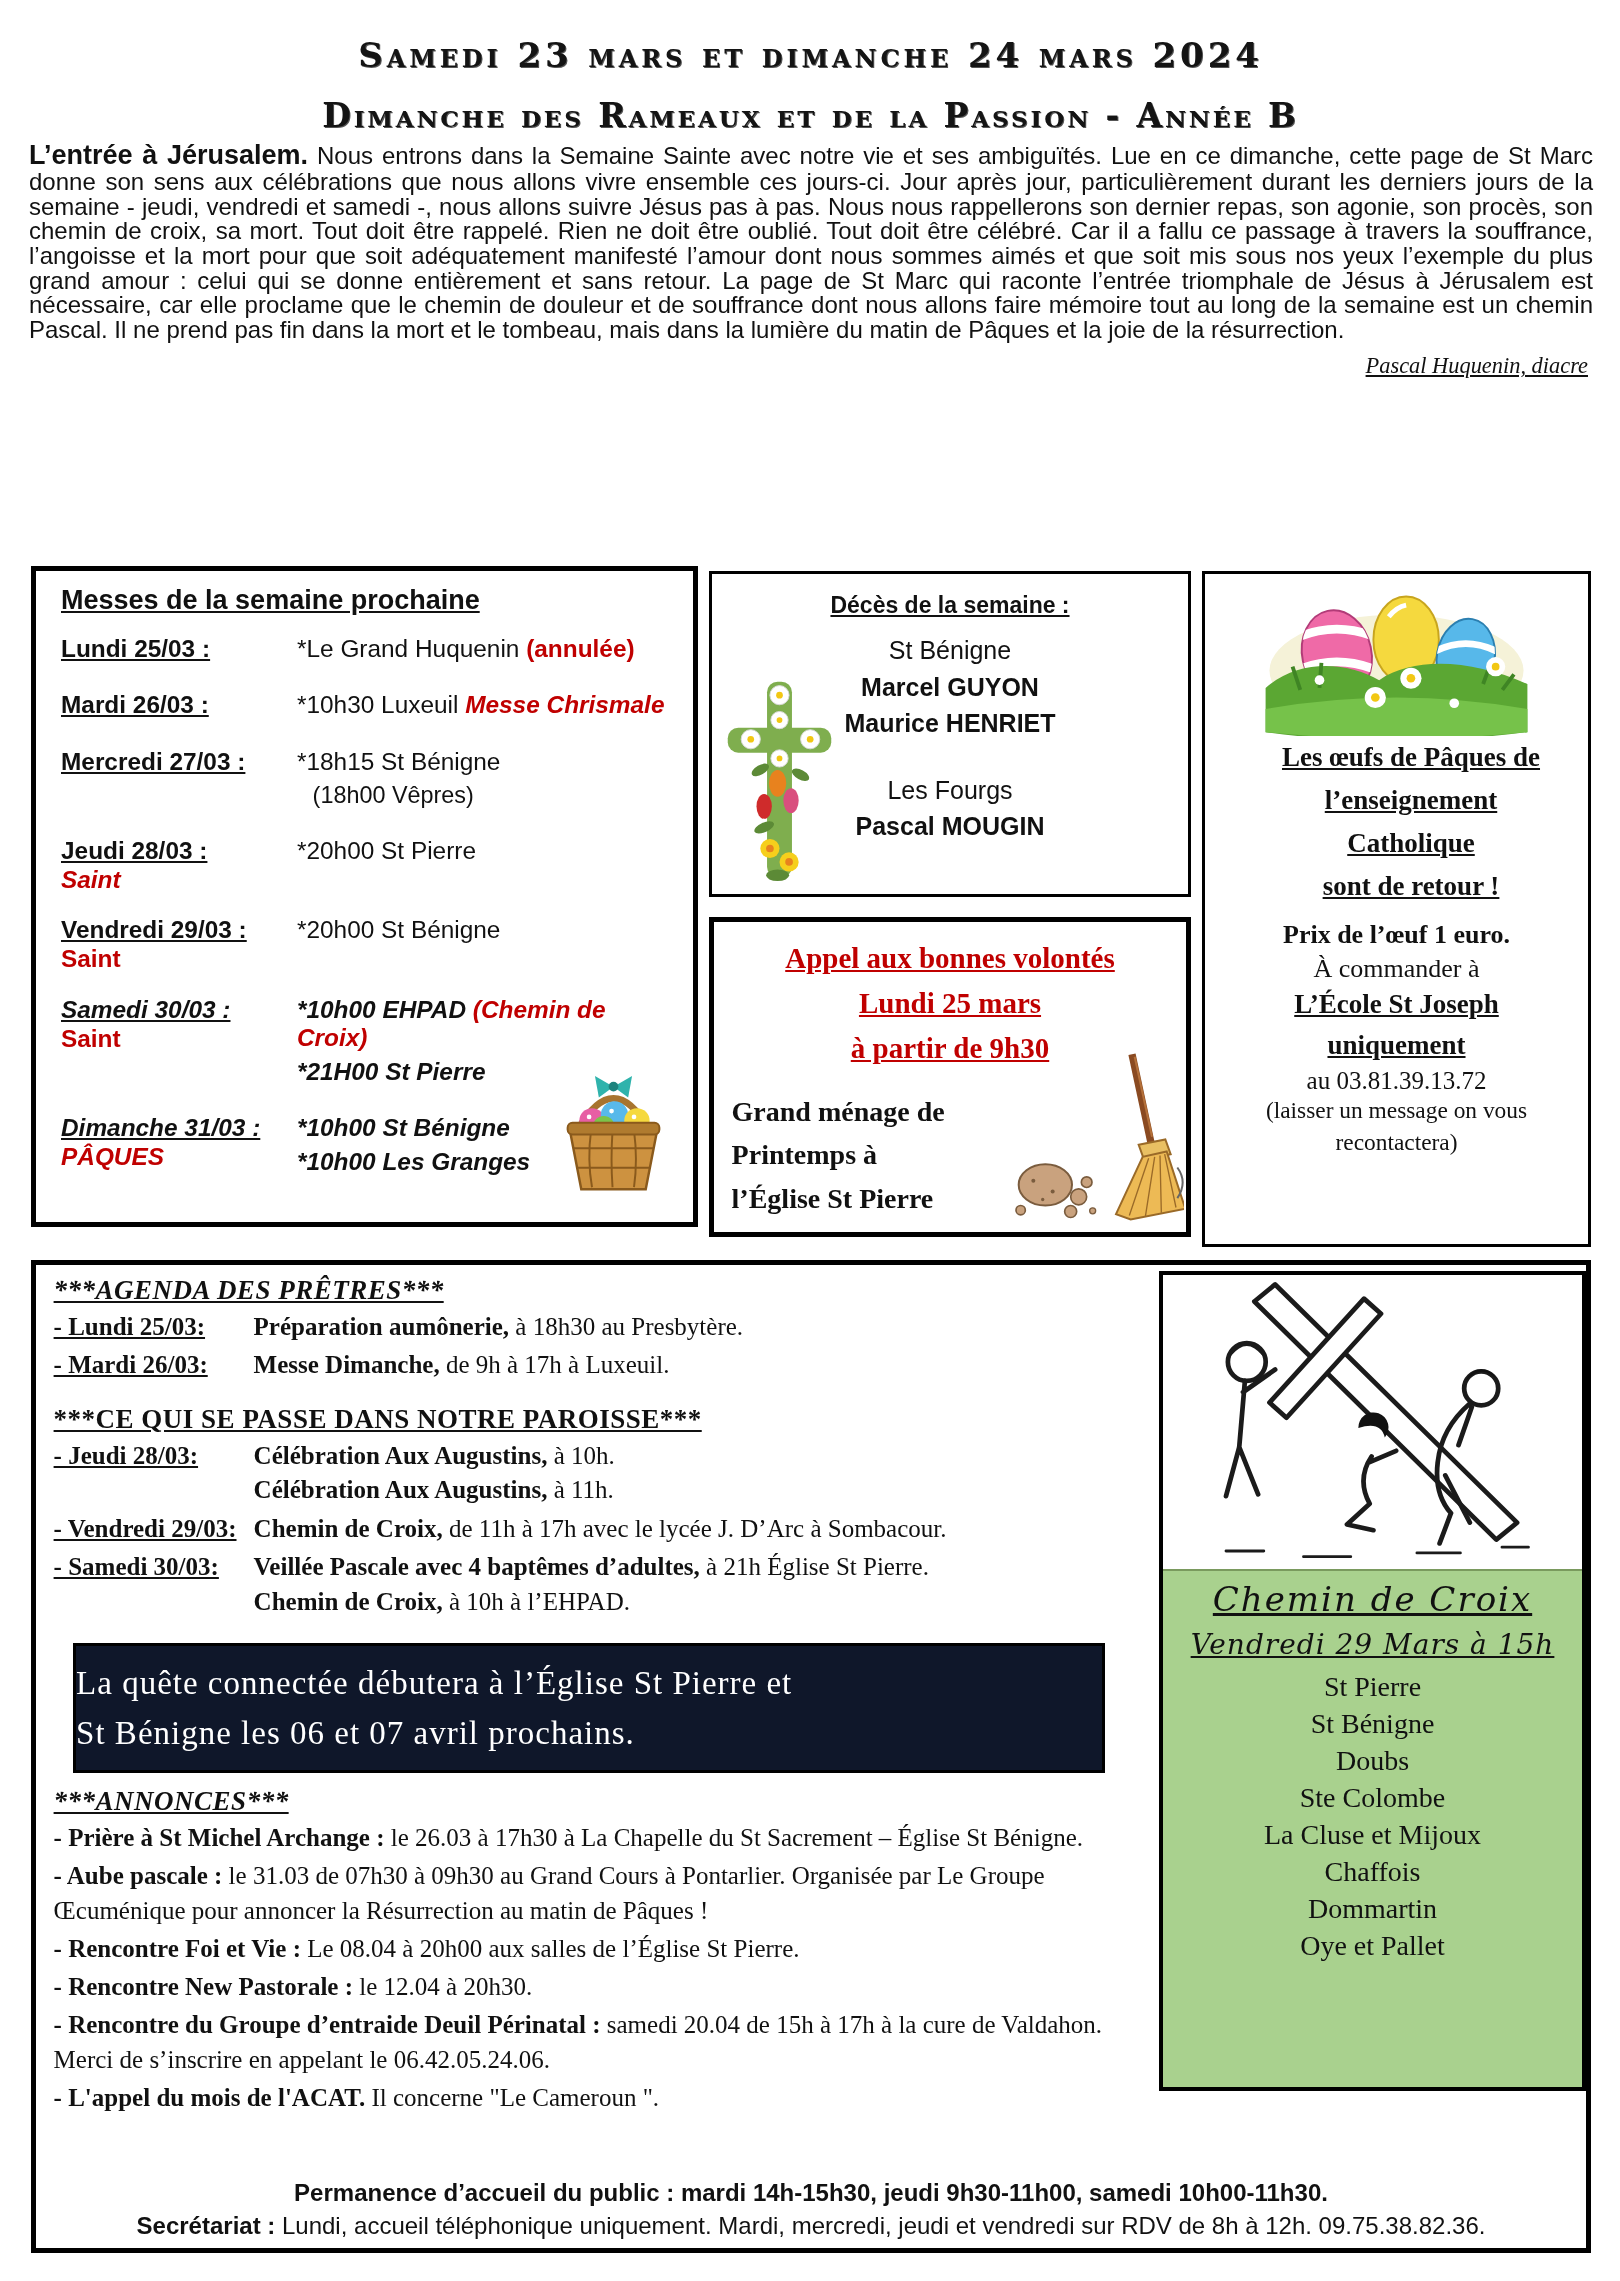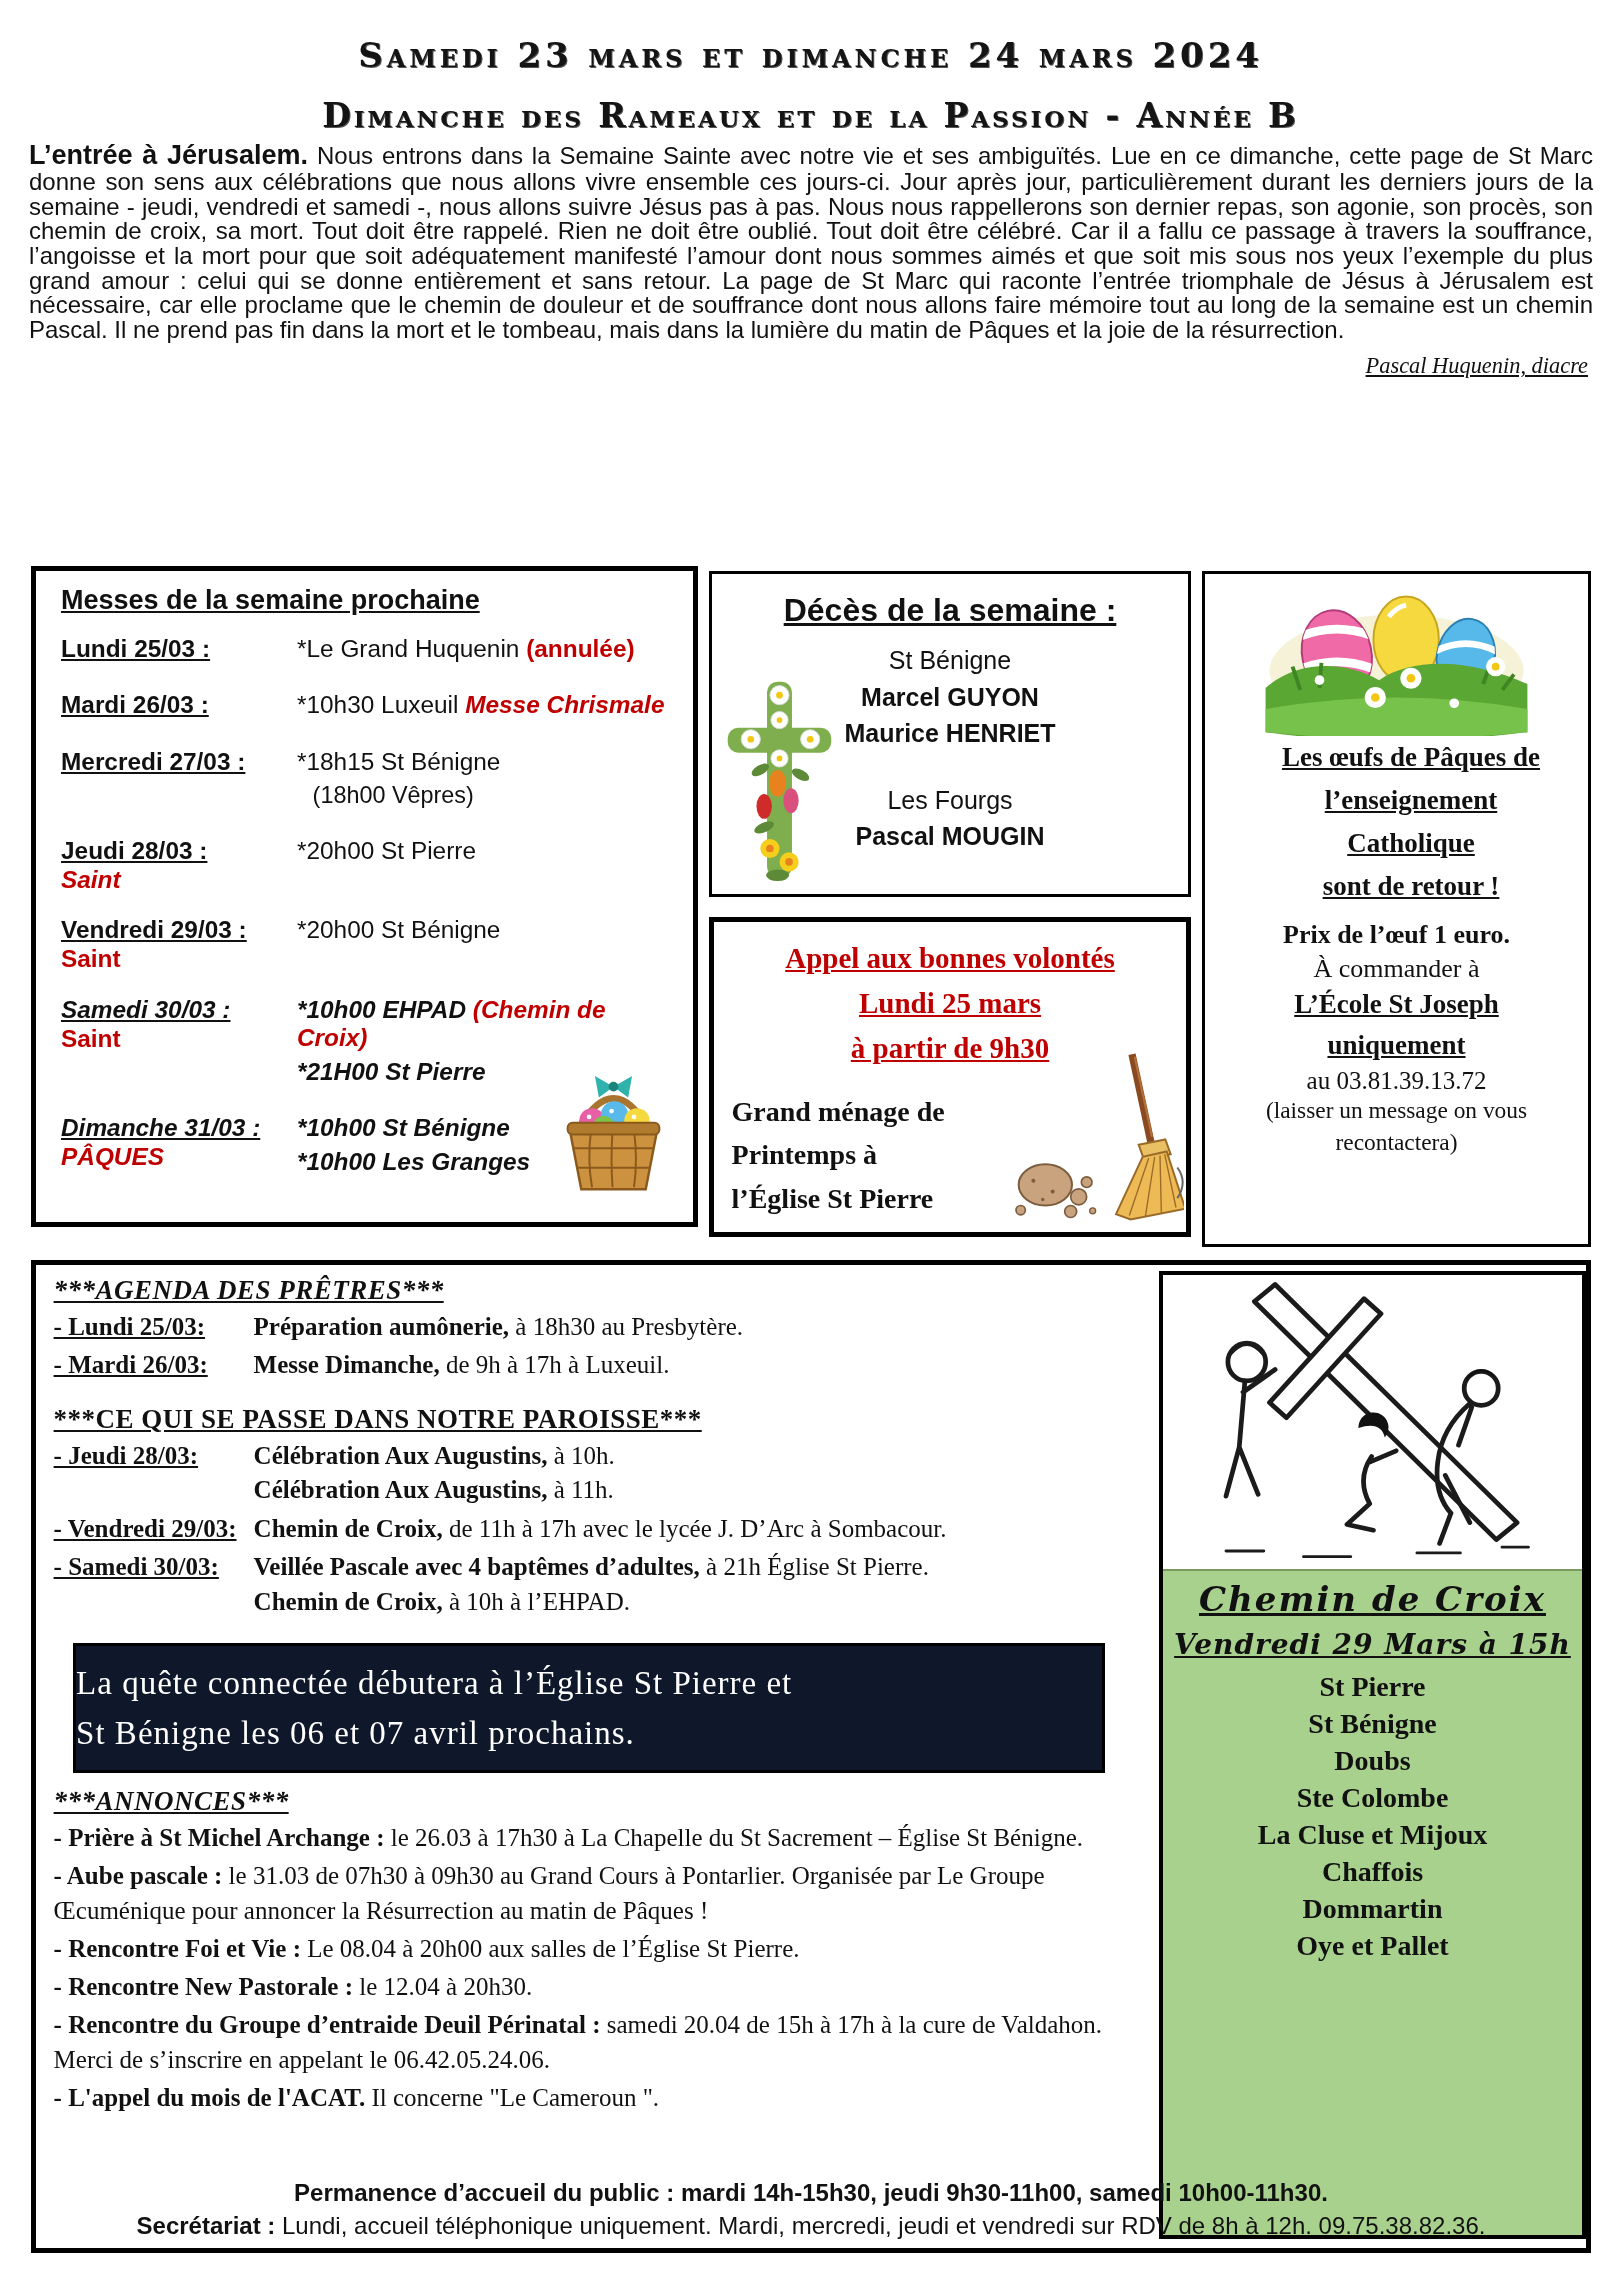--- a/index.html
+++ b/index.html
@@ -27,21 +27,21 @@
   .masses-box { position:absolute; left:31px; top:566px; width:667px; height:661px; border:5.9px solid #000; padding:13.7px 19.5px 9.8px 25px; }
   .masses-title { font-size:27px; font-weight:700; text-decoration:underline; margin-bottom:19.5px; }
   .mass-row { display:grid; grid-template-columns:236px 1fr; font-size:24.4px; margin-bottom:22.4px; }
   .mass-row .day-label { font-weight:700; text-decoration:underline;text-align:right; }
   .mass-tag { font-size:24.4px; margin-top:1px; }
   .mass-val div { margin-bottom:5.9px; }
   .mass-sub { margin-left:15.6px; font-size:23.4px; }
   .basket-art { position:absolute; right:25px; bottom:25px; }
 
   .deces-box { position:absolute; left:709px; top:571px; width:482px; height:326px; border:3.9px solid #000; text-align:center; padding-top:17.6px; }
-  .deces-title { font-size:32px; font-weight:700; text-decoration:underline; margin-bottom:13.7px; }
+  .deces-title { font-size:23px; font-weight:700; text-decoration:underline; margin-bottom:13.7px; }
   .deces-line { font-size:25px; line-height:1.45; }
   .deces-gap { height:31px; }
   .cross-art { position:absolute; left:9.8px; top:99px; }
 
   .appel-box { position:absolute; left:709px; top:917px; width:482px; height:320px; border:5.9px solid #000; font-family:"Liberation Serif", serif; padding-top:13.7px; }
   .appel-red { text-align:center; font-size:29px; font-weight:700; color:#C00000; text-decoration:underline; line-height:1.55; }
   .appel-body { margin:19.5px 0 0 17.6px; font-size:28px; font-weight:700; line-height:1.55; }
   .broom-art { position:absolute; right:2px; bottom:2px; }
 
   .eggs-box { position:absolute; left:1202px; top:571px; width:389px; height:676px; border:3.9px solid #000; font-family:"Liberation Serif", serif; text-align:center; padding-top:7.8px; }
@@ -61,21 +61,21 @@
   .sec-gap { height:21.5px; }
   .ag-item { display:grid; grid-template-columns:200px 1fr; font-size:25px; line-height:1.38; margin-top:3.9px; }
   .ag-item .lbl { font-weight:700; text-decoration:underline; }
   .ag-item .bb { font-weight:700; }
 
   .banner { margin:23.4px 0 13.7px 19.5px; width:1032px; height:130px; background:#0f172a; border:3.9px solid #000; color:#fff; font-size:33px; line-height:1.52; padding-top:12.7px; letter-spacing:1px; }
 
   .ann-item { font-size:25px; line-height:1.4; margin-top:2.9px; }
   .ann-item .lead { font-weight:700; }
 
-  .green-box { position:absolute; left:1123px; top:5.9px; width:427px; height:968px; border:4.9px solid #000; background:#A9D18E; text-align:center;font-weight:bold; }
+  .green-box { position:absolute; left:1123px; top:5.9px; width:427px; height:820px; border:4.9px solid #000; background:#A9D18E; text-align:center; }
   .cross-carry-wrap { background:#fff; width:100%; height:296px; border-bottom:2px solid #7a9a5e; }
   .green-title { font-family:"DejaVu Serif", serif; font-style:italic; font-size:34px; text-decoration:underline; letter-spacing:2px; margin-top:7.8px; }
   .green-sub { font-family:"DejaVu Serif", serif; font-style:italic; font-size:28px; text-decoration:underline; letter-spacing:1px; margin-top:9.8px; }
   .green-places { font-size:28px; line-height:1.32; margin-top:7.8px; }
 
   .box-footer { position:absolute; left:0; right:0; bottom:7.8px; text-align:center; font-family:"Liberation Sans", sans-serif; font-size:24px; }
   .box-footer .row1 { font-weight:700; }
   .box-footer .row2 { margin-top:4.9px; }
   .box-footer .lbl2 { font-weight:700; }
 </style>

